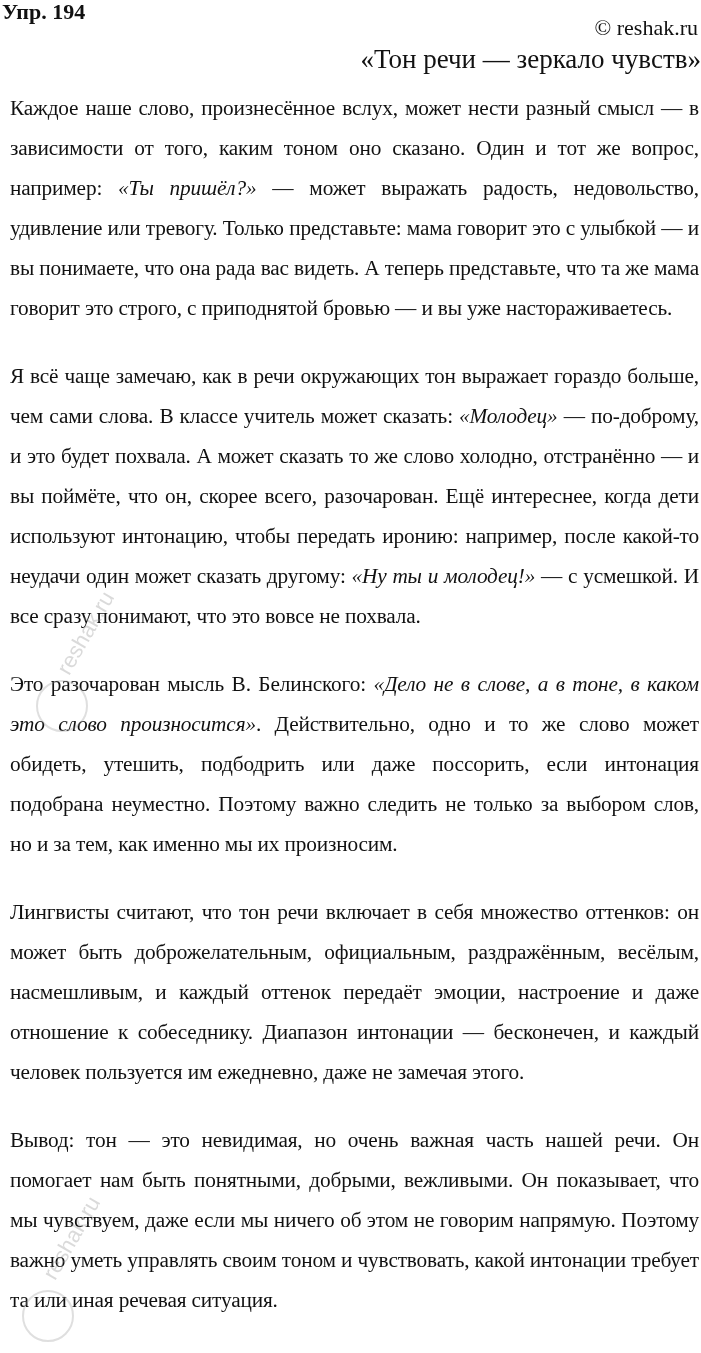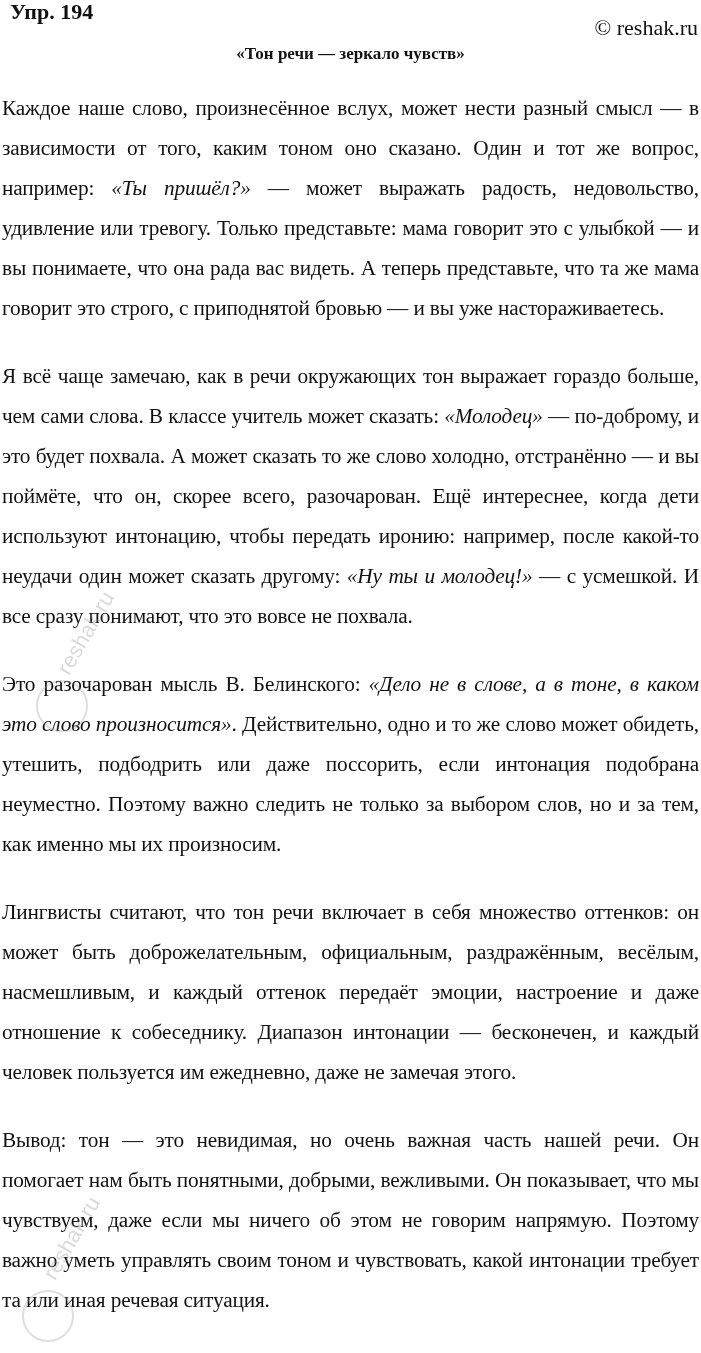--- a/index.html
+++ b/index.html
@@ -1,27 +1,27 @@
 <!DOCTYPE html>
 <html><head>
 <meta charset="utf-8">
 <style>
   html, body { margin: 0; padding: 0; background: #ffffff; }
   body {
     width: 701px; height: 1353px; overflow: hidden; position: relative;
     font-family: "Liberation Serif", "DejaVu Serif", serif;
     color: #111;
   }
-  .header { position: absolute; top: 0; left: 8px; right: 0; height: 30px; padding-left: 36px; }
+  .header { position: absolute; top: 0; left: 0; right: 0; height: 30px; padding-left: 36px; }
   .ex-num { position: absolute; left: 2px; top: -1px; font-size: 22px; font-weight: bold; }
   .source { position: absolute; right: 3px; top: -1px; font-size: 22px; margin-top: 16px; }
-  .title { position: absolute; top: 44px; left: 0; right: 0; text-align: center; font-size: 17px; font-weight: bold; }
+  .title { position: absolute; top: 44px; left: 0; right: 0; text-align: right; font-size: 27px; font-weight: normal; }
   .body { position: absolute; top: 88px; left: 2px; width: 697px; }
   .para {
-    font-size: 21.3px; line-height: 40px; text-align: justify; margin: 0 0 28px 0;
+    font-size: 21.3px; line-height: 40px; text-align: justify; margin: 0 0 28px 8px;
     letter-spacing: -0.15px;
   }
   .para i { font-style: italic; }
   .watermark {
     position: absolute; color: rgba(150,150,150,0.35); font-family: "Liberation Sans", sans-serif;
     transform: rotate(-60deg); pointer-events: none; font-size: 22px;
   }
   .wm-circle {
     position: absolute; width: 48px; height: 48px; border: 2px solid rgba(150,150,150,0.3);
     border-radius: 50%; pointer-events: none;

